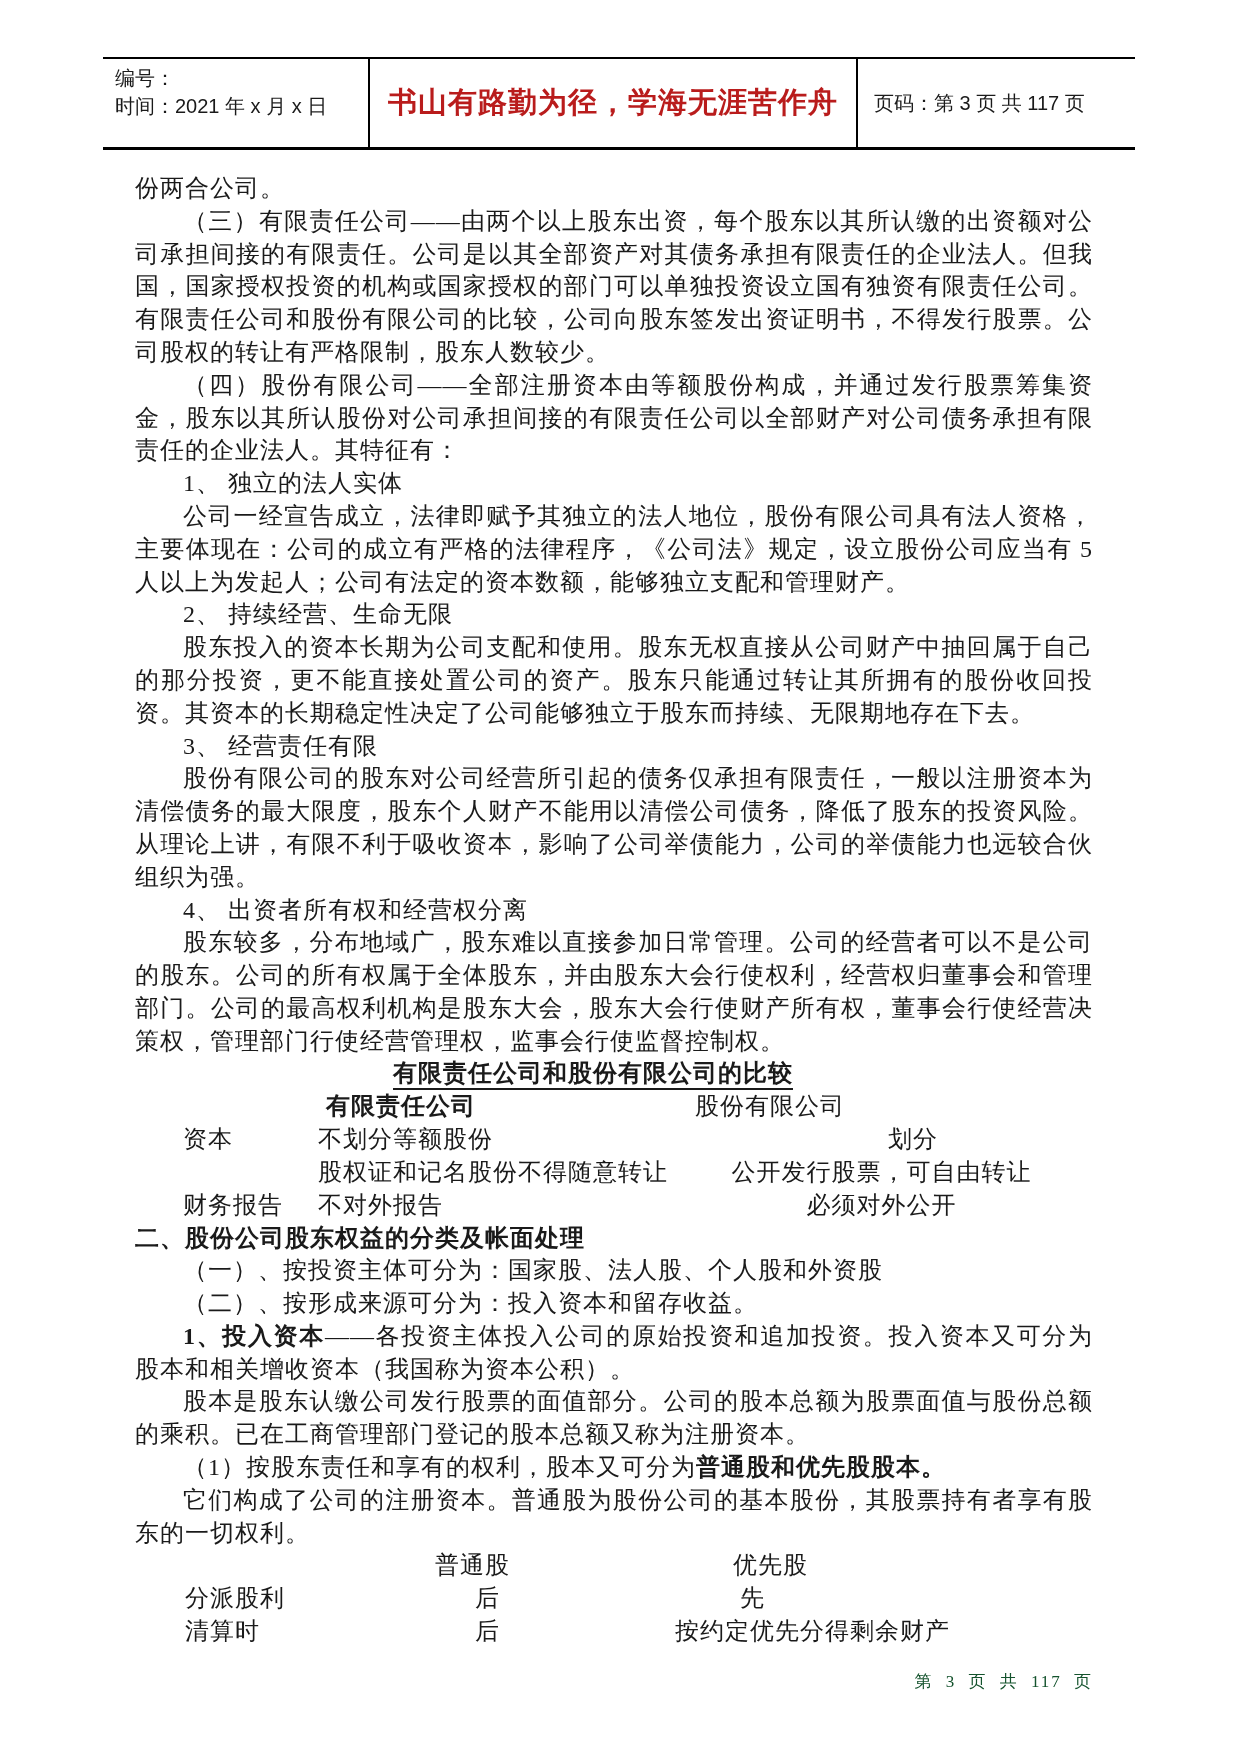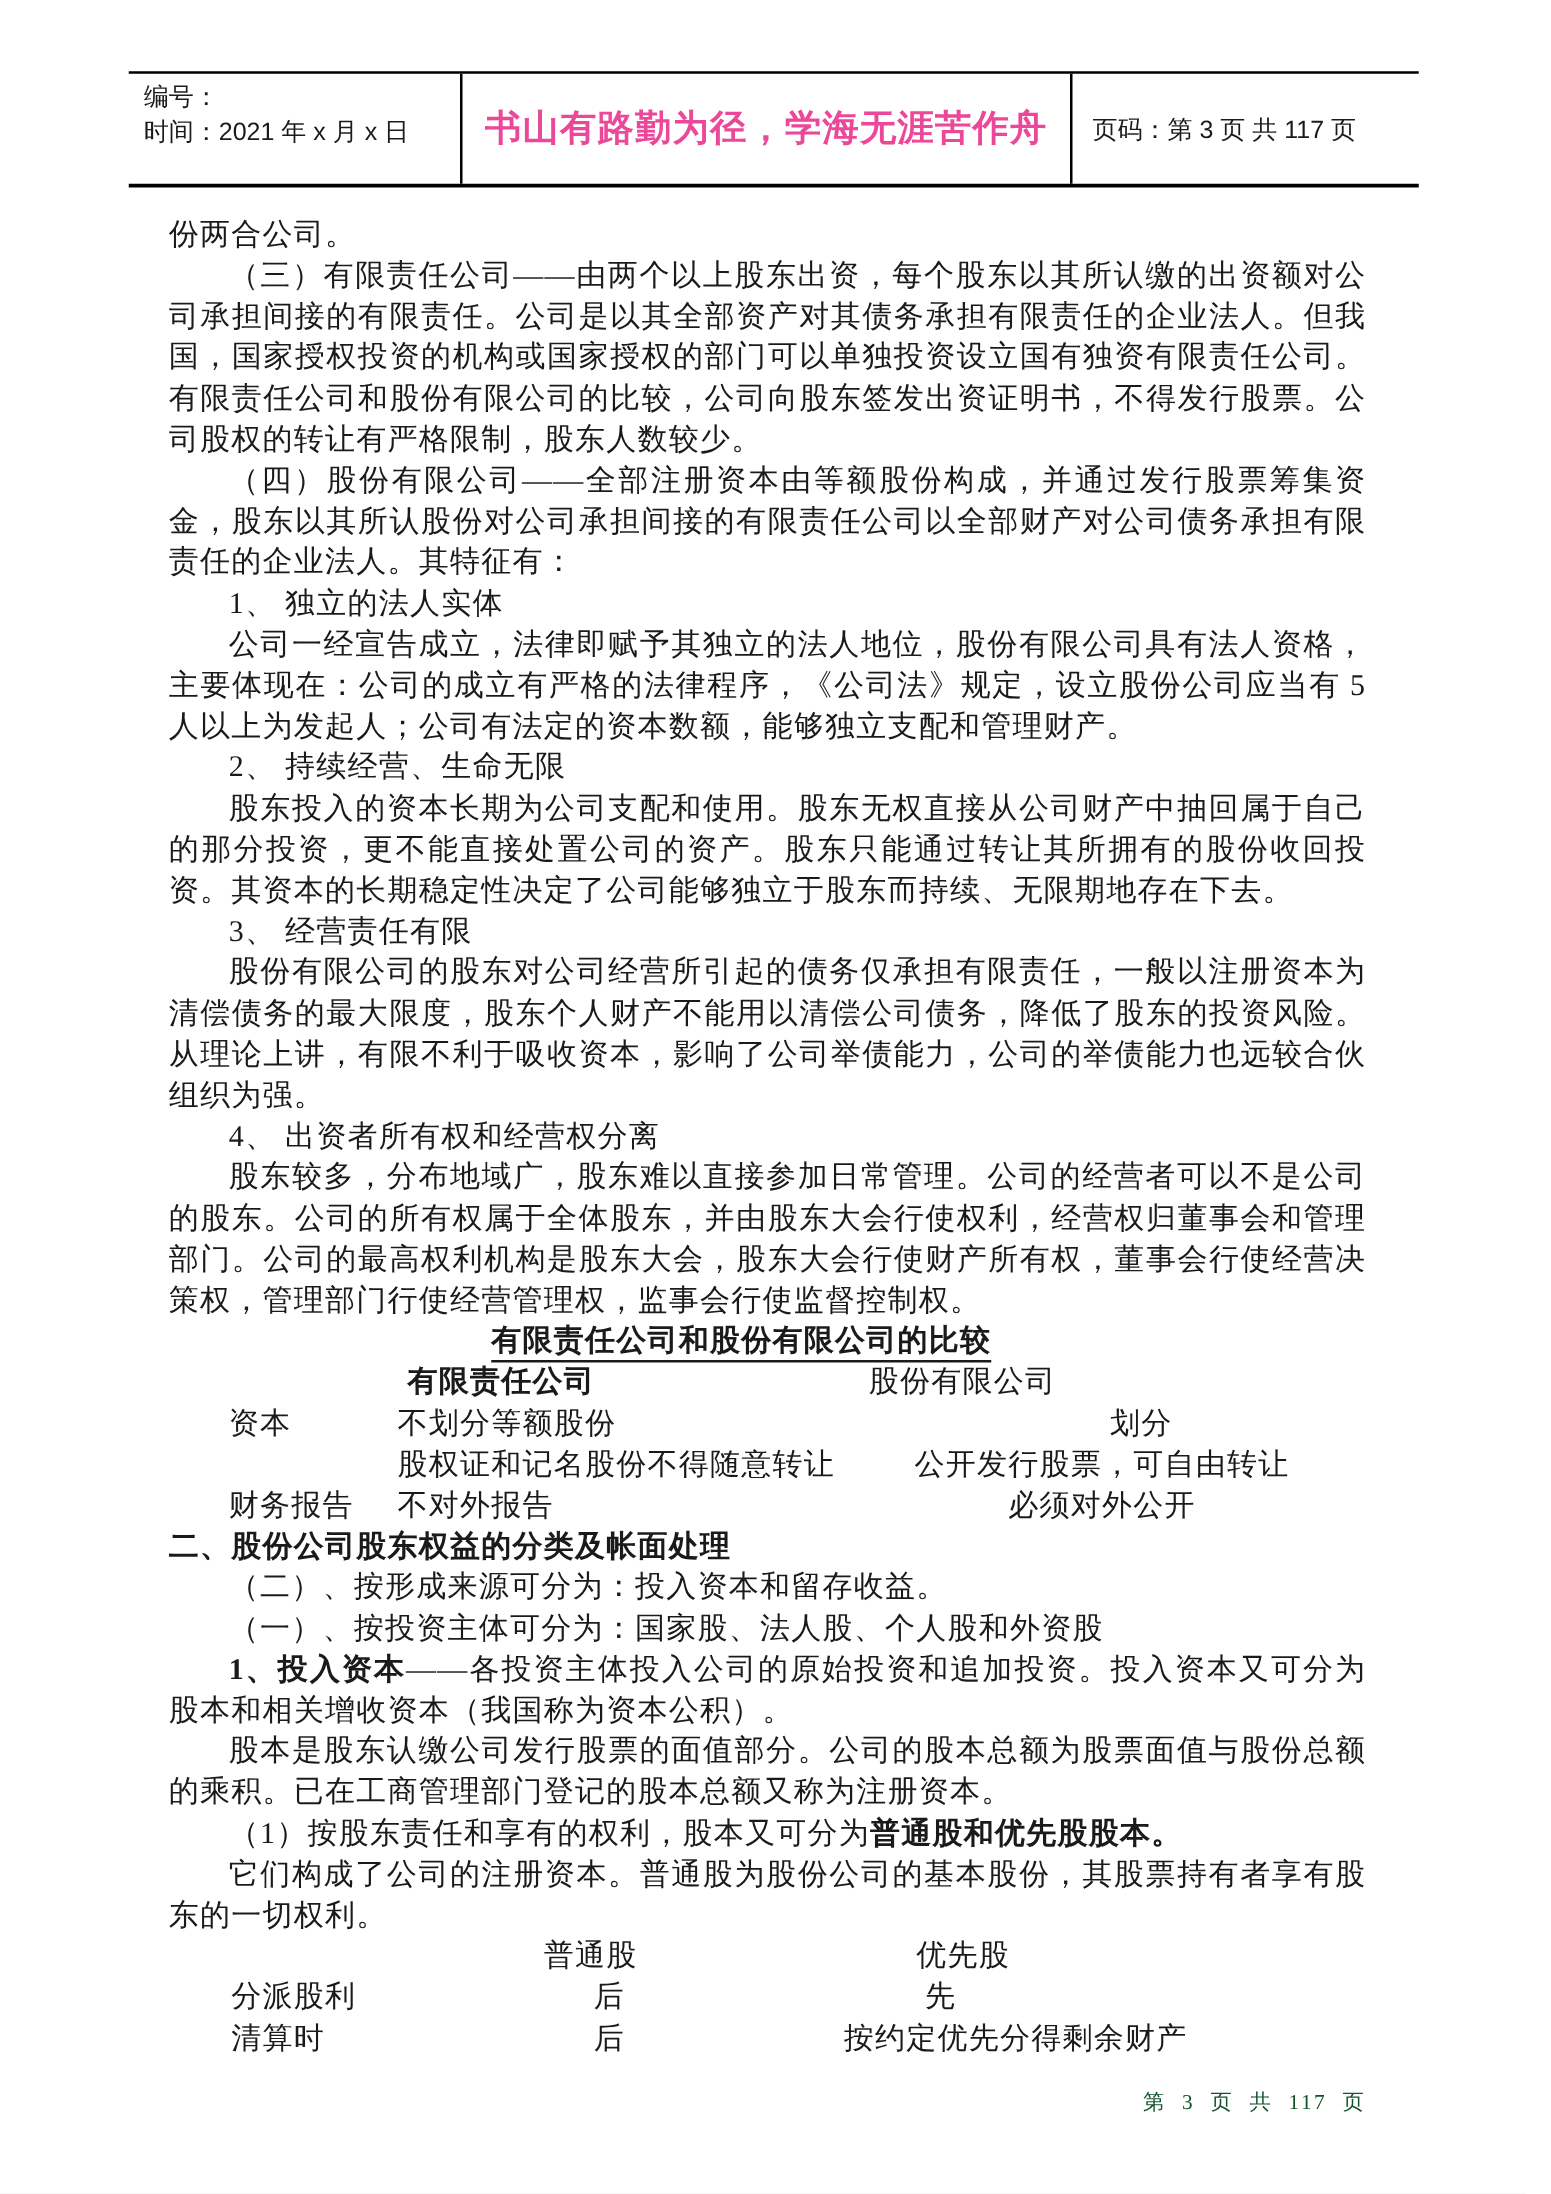--- a/index.html
+++ b/index.html
@@ -16,21 +16,21 @@
     position:absolute;left:103px;top:57px;width:1032px;height:93px;
     border-top:2px solid #000;border-bottom:3px solid #000;
     display:flex;box-sizing:border-box;
     font-family:"Liberation Sans","DejaVu Sans",sans-serif;
   }
   .hdr-left{width:265px;box-sizing:border-box;padding:5px 0 0 12px;
     font-size:20px;line-height:28px;}
   .hdr-mid{width:490px;box-sizing:border-box;
     border-left:2px solid #000;border-right:2px solid #000;
     display:flex;align-items:center;justify-content:center;
-    font-weight:bold;font-size:29px;color:#ec4899;letter-spacing:1px;white-space:nowrap;}
+    font-weight:bold;font-size:29px;color:#b91c1c;letter-spacing:1px;white-space:nowrap;}
   .hdr-right{flex:1;display:flex;align-items:center;
     box-sizing:border-box;padding-left:16px;font-size:20px;white-space:nowrap;}
   
   .doc{
     position:absolute;left:135px;top:172px;width:958px;
     font-size:24px;line-height:32.8px;letter-spacing:1px;
     text-align:justify;
   }
   .doc p{margin:0;text-indent:2em;}
   .doc p.cont{text-indent:0;}
@@ -104,22 +104,22 @@
       <span class="t1-c1">股权证和记名股份不得随意转让</span>
       <span class="t1-c2">公开发行股票，可自由转让</span>
     </div>
     <div class="trow">
       <span class="t1-label">财务报告</span>
       <span class="t1-c1">不对外报告</span>
       <span class="t1-c2">必须对外公开</span>
     </div>
 
     <p class="flush b">二、股份公司股东权益的分类及帐面处理</p>
+    <p>（一）、按投资主体可分为：国家股、法人股、个人股和外资股</p>
     <p>（二）、按形成来源可分为：投入资本和留存收益。</p>
-    <p>（一）、按投资主体可分为：国家股、法人股、个人股和外资股</p>
     <p><b>1、投入资本</b><span>——各投资主体投入公司的原始投资和追加投资。投入资本又可分为股本和相关增收资本（我国称为资本公积）。</span></p>
     <p>股本是股东认缴公司发行股票的面值部分。公司的股本总额为股票面值与股份总额的乘积。已在工商管理部门登记的股本总额又称为注册资本。</p>
     <p><span>（1）按股东责任和享有的权利，股本又可分为</span><b>普通股和优先股股本。</b></p>
     <p>它们构成了公司的注册资本。普通股为股份公司的基本股份，其股票持有者享有股东的一切权利。</p>
 
     <div class="trow">
       <span class="t2-h1">普通股</span>
       <span class="t2-h2">优先股</span>
     </div>
     <div class="trow">

